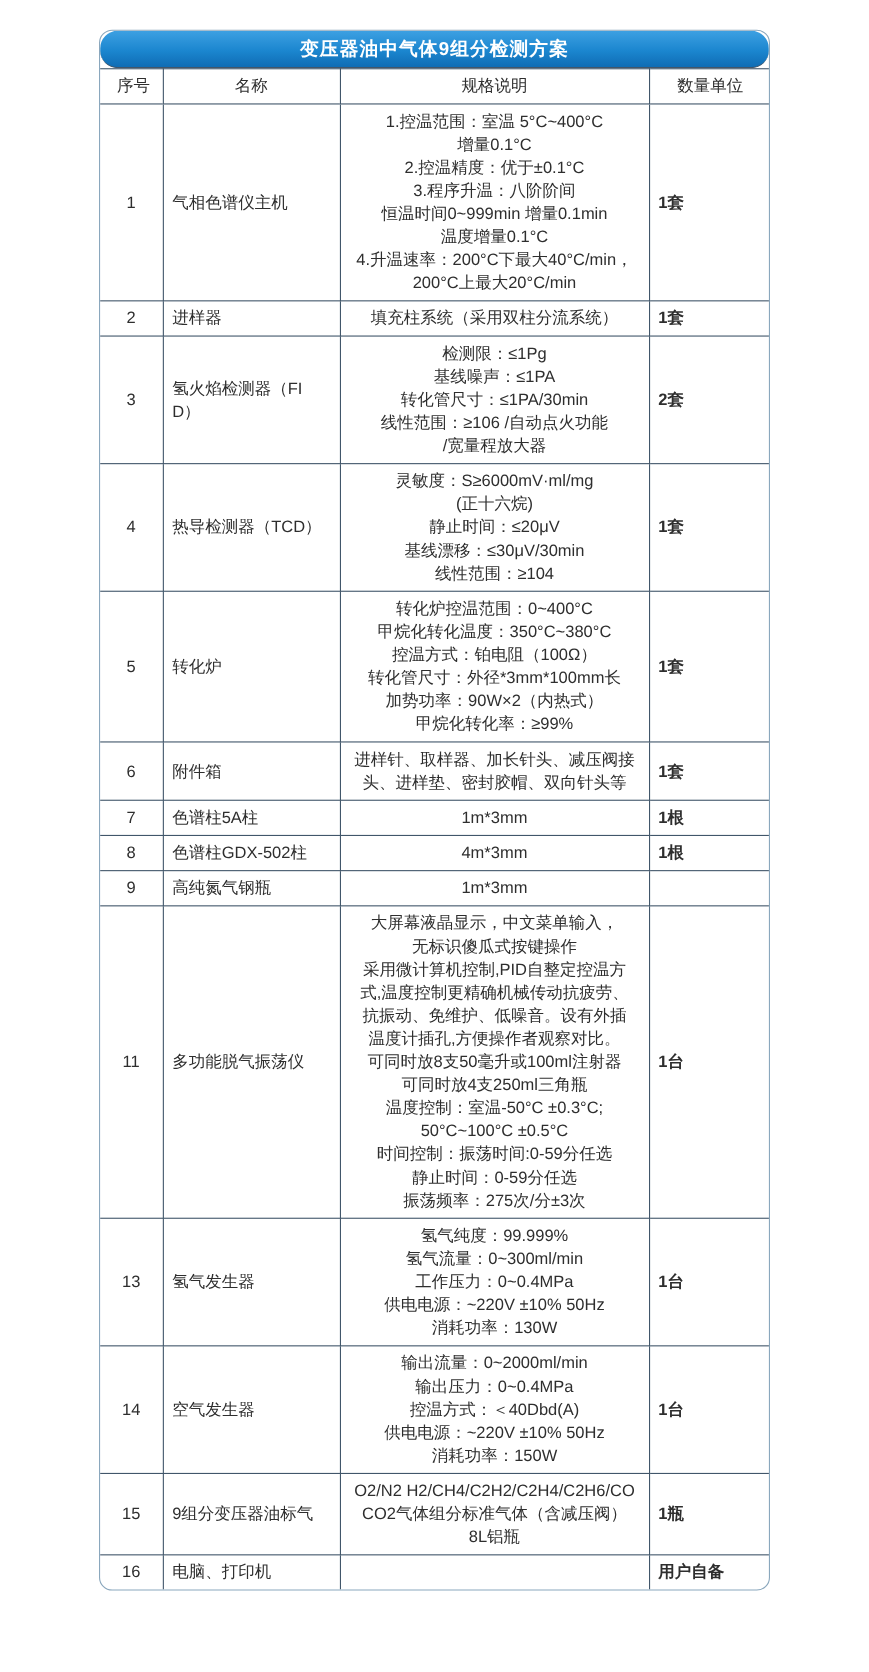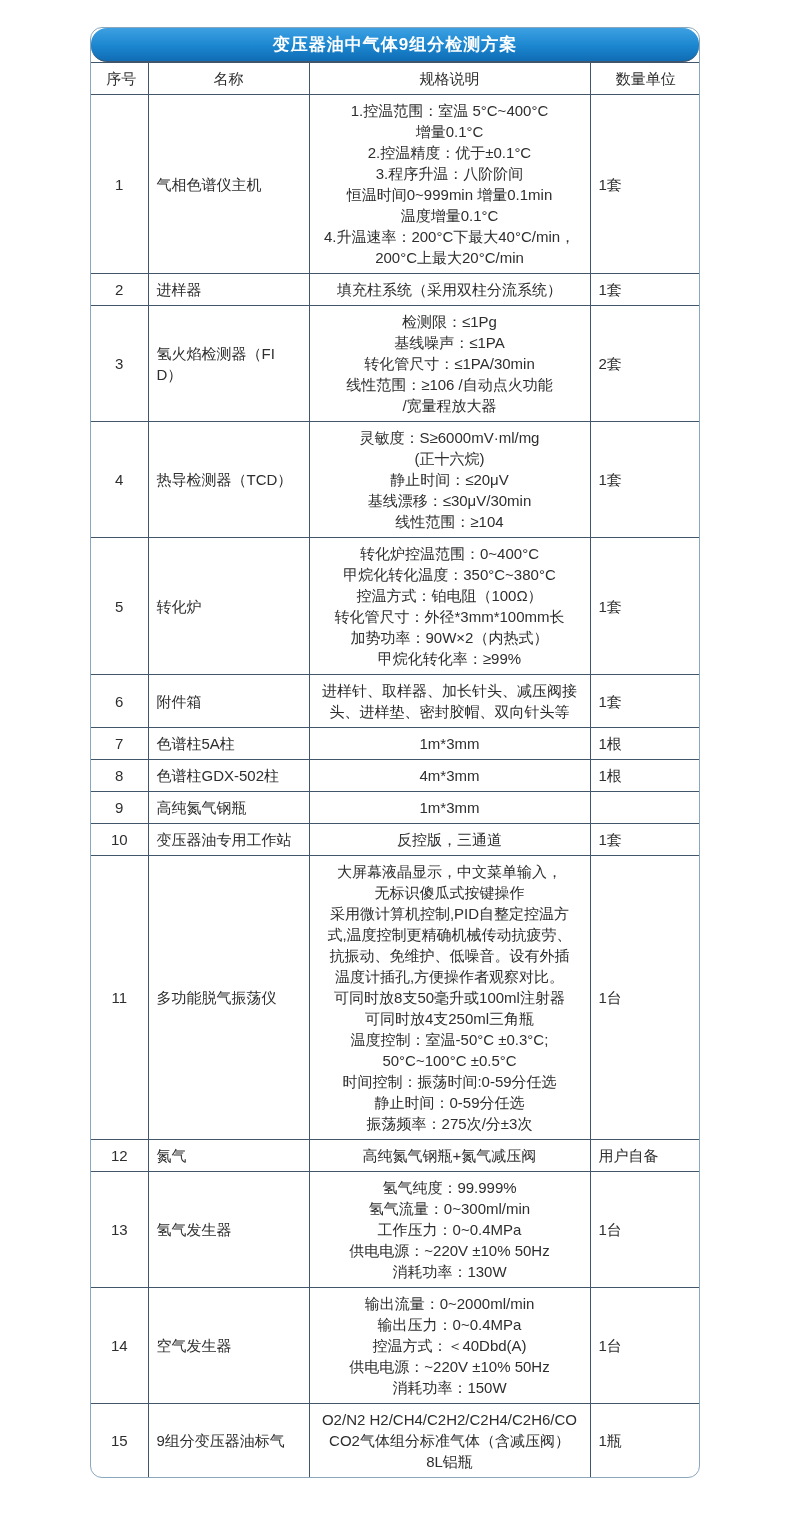--- a/index.html
+++ b/index.html
@@ -65,21 +65,21 @@
     font-weight: normal;
     text-align: center;
     height: 32px;
   }
   .col-no   { width: 57px; }
   .col-name { width: 161px; }
   .col-spec { width: 281px; }
   .col-qty  { width: 111px; }
   .cell-no  { text-align: center; }
   .cell-name { padding-left: 12px; }
-  .cell-qty { padding-left: 10px; }
+  .cell-qty { padding-left: 10px; font-weight: bold; }
   th.cell-no { text-align: left; padding-left: 12px; }
   .spec-line { min-height: 21px; text-align: center; }
   
   .spec-table tr > *:first-child { border-left: none; }
   .spec-table tr > *:last-child  { border-right: none; }
   .spec-table tr:last-child > *  { border-bottom: none; }
 </style>
 </head>
 <body>
 
@@ -196,28 +196,20 @@
 
   <tr>
     <td class="cell-no">9</td>
     <td class="cell-name">高纯氮气钢瓶</td>
     <td class="cell-spec">
               <div class="spec-line">1m*3mm</div>
             </td>
     <td class="cell-qty"></td>
   </tr>
 
-  <tr>
-    <td class="cell-no">10</td>
-    <td class="cell-name">变压器油专用工作站</td>
-    <td class="cell-spec">
-              <div class="spec-line">反控版，三通道</div>
-            </td>
-    <td class="cell-qty">1套</td>
-  </tr>
 
   <tr>
     <td class="cell-no">11</td>
     <td class="cell-name">多功能脱气振荡仪</td>
     <td class="cell-spec">
               <div class="spec-line">大屏幕液晶显示，中文菜单输入，</div>
               <div class="spec-line">无标识傻瓜式按键操作</div>
               <div class="spec-line">采用微计算机控制,PID自整定控温方</div>
               <div class="spec-line">式,温度控制更精确机械传动抗疲劳、</div>
               <div class="spec-line">抗振动、免维护、低噪音。设有外插</div>
@@ -226,28 +218,20 @@
               <div class="spec-line">可同时放4支250ml三角瓶</div>
               <div class="spec-line">温度控制：室温-50°C ±0.3°C;</div>
               <div class="spec-line"> 50°C~100°C ±0.5°C</div>
               <div class="spec-line">时间控制：振荡时间:0-59分任选</div>
               <div class="spec-line">静止时间：0-59分任选</div>
               <div class="spec-line">振荡频率：275次/分±3次</div>
             </td>
     <td class="cell-qty">1台</td>
   </tr>
 
-  <tr>
-    <td class="cell-no">12</td>
-    <td class="cell-name">氮气</td>
-    <td class="cell-spec">
-              <div class="spec-line">高纯氮气钢瓶+氮气减压阀</div>
-            </td>
-    <td class="cell-qty">用户自备</td>
-  </tr>
 
   <tr>
     <td class="cell-no">13</td>
     <td class="cell-name">氢气发生器</td>
     <td class="cell-spec">
               <div class="spec-line">氢气纯度：99.999%</div>
               <div class="spec-line">氢气流量：0~300ml/min</div>
               <div class="spec-line">工作压力：0~0.4MPa</div>
               <div class="spec-line">供电电源：~220V ±10% 50Hz</div>
               <div class="spec-line">消耗功率：130W</div>
@@ -272,16 +256,22 @@
     <td class="cell-no">15</td>
     <td class="cell-name">9组分变压器油标气</td>
     <td class="cell-spec">
               <div class="spec-line">O2/N2 H2/CH4/C2H2/C2H4/C2H6/CO</div>
               <div class="spec-line">CO2气体组分标准气体（含减压阀）</div>
               <div class="spec-line">8L铝瓶</div>
             </td>
     <td class="cell-qty">1瓶</td>
   </tr>
 
+  <tr>
+    <td class="cell-no">16</td>
+    <td class="cell-name">电脑、打印机</td>
+    <td class="cell-spec"></td>
+    <td class="cell-qty">用户自备</td>
+  </tr>
 </tbody>
     </table>
   </div>
 </div>
 
 </body></html>

